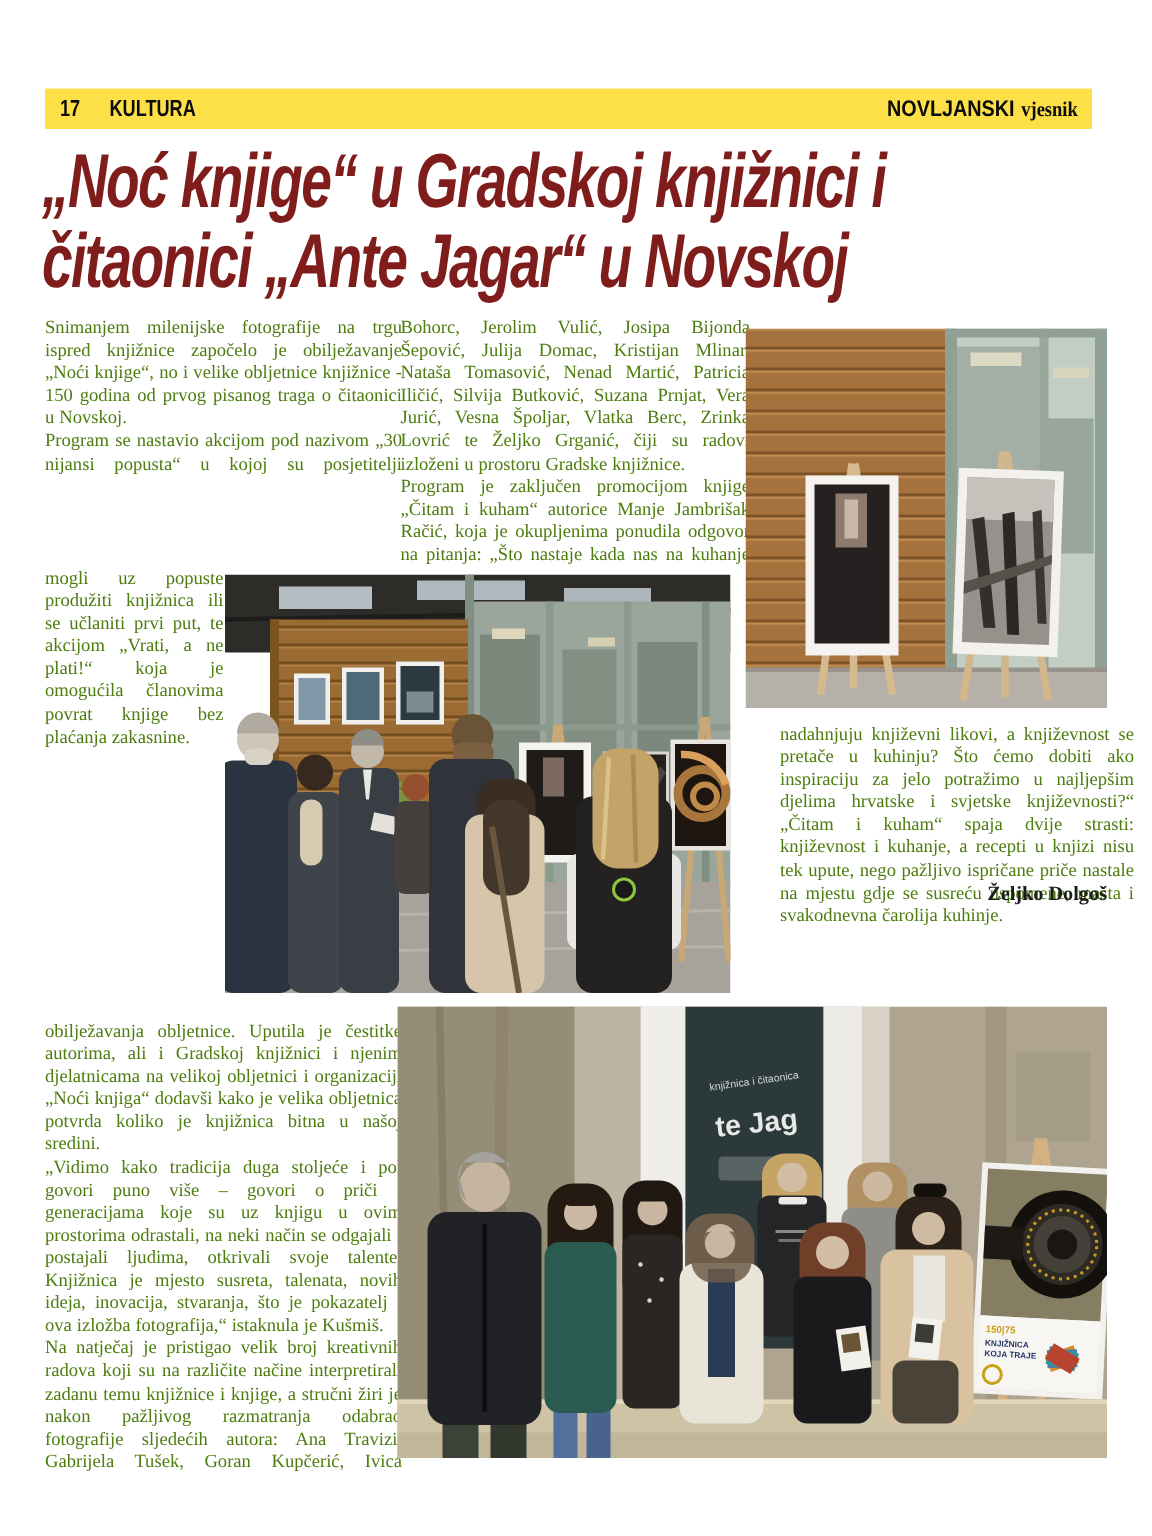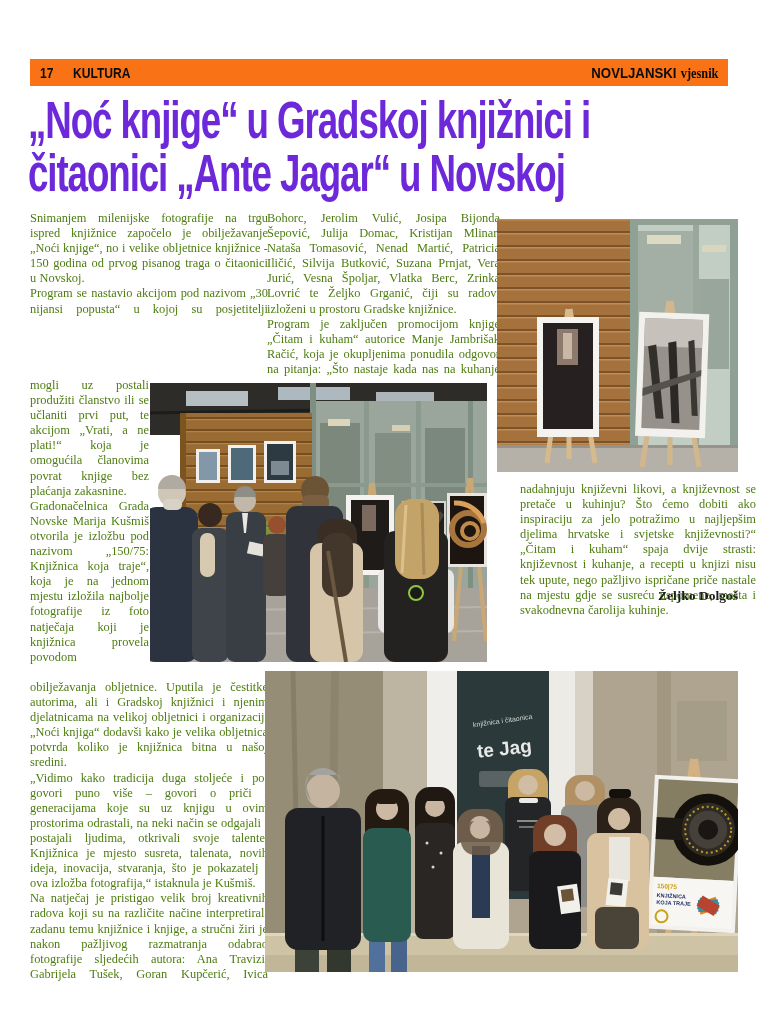--- a/index.html
+++ b/index.html
@@ -1,29 +1,29 @@
 <!DOCTYPE html>
 <html><head>
 <meta charset="utf-8">
 <style>
   html,body{margin:0;padding:0;background:#e8e8e8;}
   .page{position:relative;width:768px;height:1024px;background:#ffffff;overflow:hidden;
         font-family:"Liberation Serif",serif;}
   
-  .topbar{position:absolute;left:30px;top:59px;width:698px;height:27px;background:#f97316;
+  .topbar{position:absolute;left:30px;top:59px;width:698px;height:27px;background:#fde047;
           display:flex;align-items:center;justify-content:space-between;box-sizing:border-box;
           padding:0 10px;}
   .cond{display:inline-block;transform:scaleX(0.78);transform-origin:0 50%;
         font-family:"Liberation Sans",sans-serif;font-weight:bold;color:#0c0c0c;}
   .topbar-left{display:flex;gap:16px;font-size:15.5px;letter-spacing:0;}
   .masthead{display:flex;align-items:baseline;gap:5px;transform:scaleX(0.88);transform-origin:100% 50%;}
   .masthead .mast-bold{font-family:"Liberation Sans",sans-serif;font-weight:bold;font-size:15px;color:#0c0c0c;}
   .masthead .mast-serif{font-family:"Liberation Serif",serif;font-weight:bold;font-size:14px;color:#0c0c0c;}
   
-  .headline{position:absolute;left:28px;top:94px;width:740px;color:#6d28d9;}
+  .headline{position:absolute;left:28px;top:94px;width:740px;color:#7f1d1d;font-style:italic;}
   .headline-line{font-family:"Liberation Sans",sans-serif;font-weight:bold;font-size:51px;
                  line-height:53px;letter-spacing:-1.5px;white-space:nowrap;
                  transform:scaleX(0.72);transform-origin:0 0;}
   
   .tx{position:absolute;font-size:12.4px;line-height:15.1px;text-align:justify;color:#4d7c0f;
       word-spacing:0.2px;}
   .tx p{margin:0;}
   .jl{text-align-last:justify;}
   .blockA{left:30px;top:211px;width:238px;}
   .blockB{left:30px;top:378px;width:119px;}
@@ -58,22 +58,21 @@
     <div class="headline-line">„Noć knjige“ u Gradskoj knjižnici i</div>
     <div class="headline-line">čitaonici „Ante Jagar“ u Novskoj</div>
   </div>
 
   <div class="tx blockA">
     <p>Snimanjem milenijske fotografije na trgu ispred knjižnice započelo je obilježavanje „Noći knjige“, no i velike obljetnice knjižnice - 150 godina od prvog pisanog traga o čitaonici u Novskoj.</p>
     <p class="jl">Program se nastavio akcijom pod nazivom „30 nijansi popusta“ u kojoj su posjetitelji</p>
   </div>
 
   <div class="tx blockB">
-    <p>mogli uz postali produžiti članstvo ili se učlaniti prvi put, te akcijom „Vrati, a ne plati!“ koja je omogućila članovima povrat knjige bez plaćanja zakasnine.</p>
-    <p class="jl">Gradonačelnica Grada Novske Marija Kušmiš otvorila je izložbu pod nazivom „150/75: Knjižnica koja traje“, koja je na jednom mjestu izložila najbolje fotografije iz foto natječaja koji je knjižnica provela povodom</p>
+    <p>mogli uz popuste produžiti knjižnica ili se učlaniti prvi put, te akcijom „Vrati, a ne plati!“ koja je omogućila članovima povrat knjige bez plaćanja zakasnine.</p>
   </div>
 
   <div class="tx blockC">
     <p>obilježavanja obljetnice. Uputila je čestitke autorima, ali i Gradskoj knjižnici i njenim djelatnicama na velikoj obljetnici i organizaciji „Noći knjiga“ dodavši kako je velika obljetnica potvrda koliko je knjižnica bitna u našoj sredini.</p>
     <p>„Vidimo kako tradicija duga stoljeće i pol govori puno više – govori o priči i generacijama koje su uz knjigu u ovim prostorima odrastali, na neki način se odgajali i postajali ljudima, otkrivali svoje talente. Knjižnica je mjesto susreta, talenata, novih ideja, inovacija, stvaranja, što je pokazatelj i ova izložba fotografija,“ istaknula je Kušmiš.</p>
     <p class="jl">Na natječaj je pristigao velik broj kreativnih radova koji su na različite načine interpretirali zadanu temu knjižnice i knjige, a stručni žiri je nakon pažljivog razmatranja odabrao fotografije sljedećih autora: Ana Travizi, Gabrijela Tušek, Goran Kupčerić, Ivica</p>
   </div>
 
   <div class="tx col2">
     <p>Bohorc, Jerolim Vulić, Josipa Bijonda Šepović, Julija Domac, Kristijan Mlinar, Nataša Tomasović, Nenad Martić, Patricia Iličić, Silvija Butković, Suzana Prnjat, Vera Jurić, Vesna Špoljar, Vlatka Berc, Zrinka Lovrić te Željko Grganić, čiji su radovi izloženi u prostoru Gradske knjižnice.</p>

